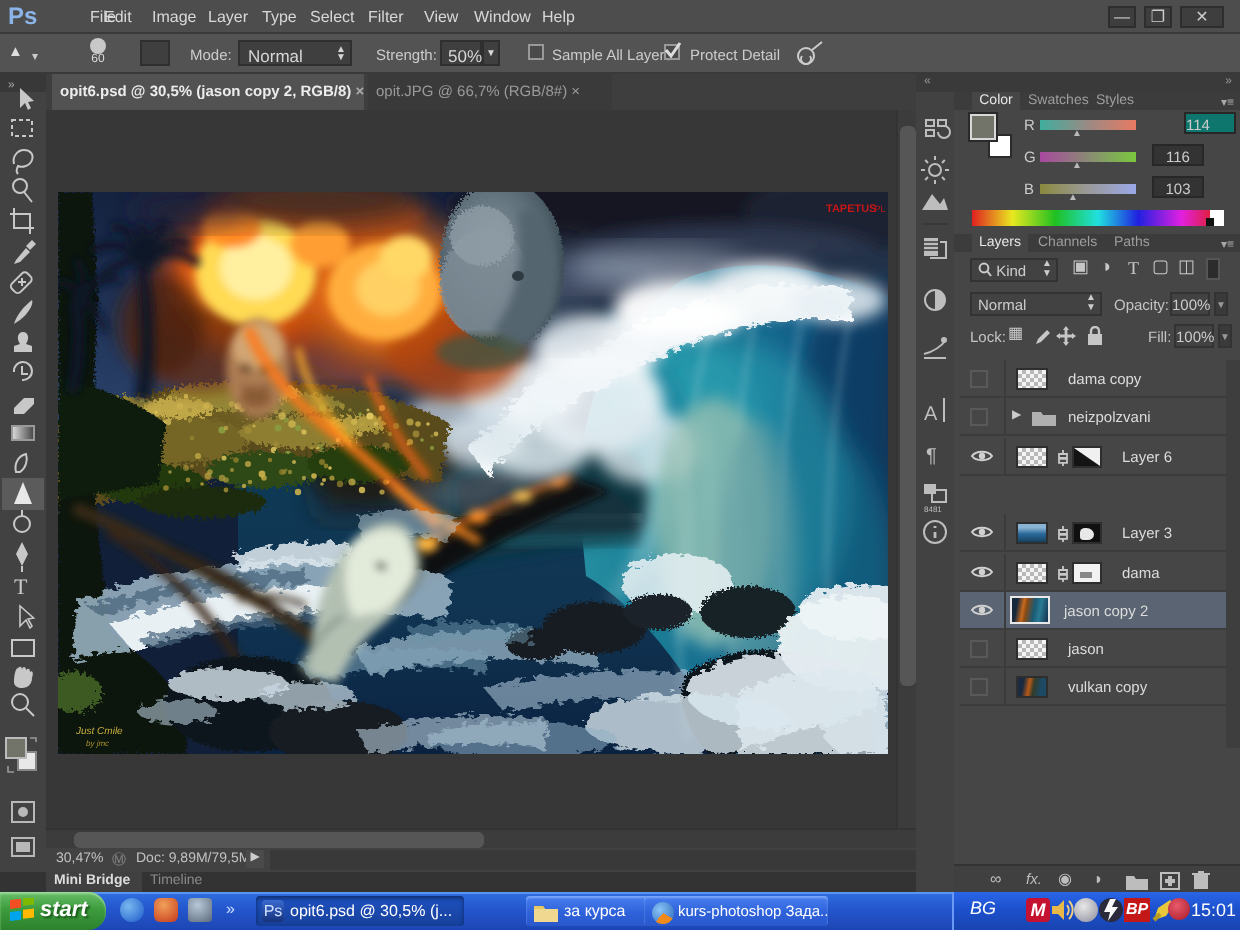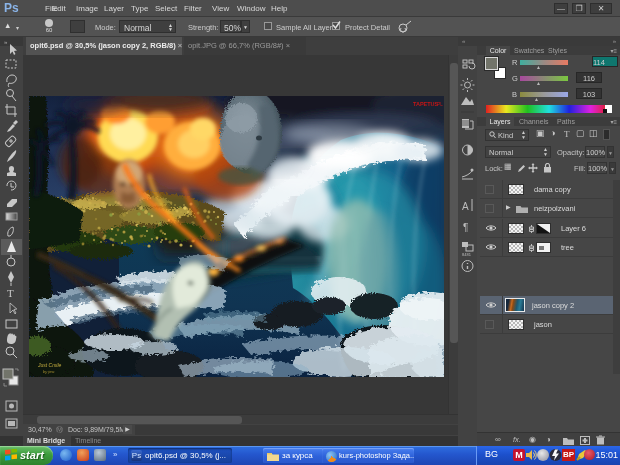--- a/index.html
+++ b/index.html
@@ -810,48 +810,69 @@
             <div style="position:absolute;left:28px;top:4px;width:16px;height:11px;background:linear-gradient(45deg,#b8b8b8 25%,transparent 25%,transparent 75%,#b8b8b8 75%),linear-gradient(45deg,#b8b8b8 25%,#f4f4f4 25%,#f4f4f4 75%,#b8b8b8 75%);background-size:4px 4px;background-position:0 0,2px 2px;background-color:#f4f4f4;border:1px solid #2e2e2e;"></div>
             <svg style="position:absolute;left:47px;top:5px;" width="9" height="10">
               <path d="M4.5,1 L4.5,3 M4.5,7 L4.5,9 M2.5,3 h4 v2 h-4 z M2.5,5.4 h4 v2 h-4 z" stroke="#c8c8c8" fill="none" stroke-width="0.9"></path>
             </svg>
             <div style="position:absolute;left:56px;top:4px;width:15px;height:11px;background:#141414;border:1px solid #2e2e2e;">
               <div style="position:absolute;right:0;top:0;width:0;height:0;border-right:13px solid #f0f0f0;border-bottom:9px solid transparent;"></div>
             </div>
             <span style="position:absolute;left:81px;top:5px;color:#dcdcdc;font-size:7.5px;">Layer 6</span>
             <div style="position:absolute;left:22px;top:0;width:1px;height:19px;background:#3c3c3c;"></div>
           </div>
-        <div style="position:absolute;left:0;top:57.9px;width:133px;height:19px;background:#464646;border-bottom:1px solid #3c3c3c;">
+        <div style="position:absolute;left:0;top:77.2px;width:133px;height:19px;background:#464646;border-bottom:1px solid #3c3c3c;">
+            <svg style="position:absolute;left:5px;top:5px;" width="12" height="8">
+              <path d="M1,4 C3,1.2 9,1.2 11,4 C9,6.8 3,6.8 1,4 Z" fill="none" stroke="#d0d0d0" stroke-width="1"></path>
+              <circle cx="6" cy="4" r="1.6" fill="#d0d0d0"></circle>
+            </svg>
+            <div style="position:absolute;left:28px;top:4px;width:16px;height:11px;background:linear-gradient(180deg,#8ab4d4 20%,#2a6a9a 55%,#16405e);border:1px solid #2e2e2e;"></div>
+            <svg style="position:absolute;left:47px;top:5px;" width="9" height="10">
+              <path d="M4.5,1 L4.5,3 M4.5,7 L4.5,9 M2.5,3 h4 v2 h-4 z M2.5,5.4 h4 v2 h-4 z" stroke="#c8c8c8" fill="none" stroke-width="0.9"></path>
+            </svg>
+            <div style="position:absolute;left:56px;top:4px;width:15px;height:11px;background:#101010;border:1px solid #2e2e2e;">
+              <div style="position:absolute;left:3px;top:2px;width:7px;height:6px;background:#e8e8e8;border-radius:40% 60% 50% 30%;"></div>
+            </div>
+            <span style="position:absolute;left:81px;top:5px;color:#dcdcdc;font-size:7.5px;">Layer 3</span>
+            <div style="position:absolute;left:22px;top:0;width:1px;height:19px;background:#3c3c3c;"></div>
+          </div>
+        <div style="position:absolute;left:0;top:96.5px;width:133px;height:19px;background:#464646;border-bottom:1px solid #3c3c3c;">
             <svg style="position:absolute;left:5px;top:5px;" width="12" height="8">
               <path d="M1,4 C3,1.2 9,1.2 11,4 C9,6.8 3,6.8 1,4 Z" fill="none" stroke="#d0d0d0" stroke-width="1"></path>
               <circle cx="6" cy="4" r="1.6" fill="#d0d0d0"></circle>
             </svg>
             <div style="position:absolute;left:28px;top:4px;width:16px;height:11px;background:linear-gradient(45deg,#b8b8b8 25%,transparent 25%,transparent 75%,#b8b8b8 75%),linear-gradient(45deg,#b8b8b8 25%,#f4f4f4 25%,#f4f4f4 75%,#b8b8b8 75%);background-size:4px 4px;background-position:0 0,2px 2px;background-color:#f4f4f4;border:1px solid #2e2e2e;"></div>
             <svg style="position:absolute;left:47px;top:5px;" width="9" height="10">
               <path d="M4.5,1 L4.5,3 M4.5,7 L4.5,9 M2.5,3 h4 v2 h-4 z M2.5,5.4 h4 v2 h-4 z" stroke="#c8c8c8" fill="none" stroke-width="0.9"></path>
             </svg>
             <div style="position:absolute;left:56px;top:4px;width:15px;height:11px;background:#f2f2f2;border:1px solid #2e2e2e;">
-              <div style="position:absolute;left:2px;top:3px;width:5px;height:4px;background:#777;"></div>
+              <div style="position:absolute;left:3px;top:4px;width:6px;height:3px;background:#888;"></div>
             </div>
-            <span style="position:absolute;left:81px;top:5px;color:#dcdcdc;font-size:7.5px;">tree</span>
+            <span style="position:absolute;left:81px;top:5px;color:#dcdcdc;font-size:7.5px;">dama</span>
             <div style="position:absolute;left:22px;top:0;width:1px;height:19px;background:#3c3c3c;"></div>
           </div>
         <div style="position:absolute;left:0;top:115.8px;width:133px;height:19px;background:#5a6472;border-bottom:1px solid #3c3c3c;">
             <svg style="position:absolute;left:5px;top:5px;" width="12" height="8">
               <path d="M1,4 C3,1.2 9,1.2 11,4 C9,6.8 3,6.8 1,4 Z" fill="none" stroke="#d0d0d0" stroke-width="1"></path>
               <circle cx="6" cy="4" r="1.6" fill="#d0d0d0"></circle>
             </svg>
             <div style="position:absolute;left:25px;top:2px;width:20px;height:14px;background:linear-gradient(100deg,#16283c 15%,#c86a1e 32%,#8a4a14 40%,#1a5a74 60%,#2a7a94 75%,#14324e);border:1px solid #e8e8e8;"></div>
             <span style="position:absolute;left:52px;top:5px;color:#dcdcdc;font-size:7.5px;">jason copy 2</span>
             <div style="position:absolute;left:22px;top:0;width:1px;height:19px;background:#3c3c3c;"></div>
           </div>
         <div style="position:absolute;left:0;top:135.1px;width:133px;height:19px;background:#464646;border-bottom:1px solid #3c3c3c;">
             <div style="position:absolute;left:28px;top:4px;width:16px;height:11px;background:linear-gradient(45deg,#b8b8b8 25%,transparent 25%,transparent 75%,#b8b8b8 75%),linear-gradient(45deg,#b8b8b8 25%,#f4f4f4 25%,#f4f4f4 75%,#b8b8b8 75%);background-size:4px 4px;background-position:0 0,2px 2px;background-color:#f4f4f4;border:1px solid #2e2e2e;"></div>
             <div style="position:absolute;left:5px;top:5px;width:9px;height:9px;border:1px solid #595959;"></div>
             <span style="position:absolute;left:54px;top:5px;color:#dcdcdc;font-size:7.5px;">jason</span>
+            <div style="position:absolute;left:22px;top:0;width:1px;height:19px;background:#3c3c3c;"></div>
+          </div>
+        <div style="position:absolute;left:0;top:154.4px;width:133px;height:19px;background:#464646;border-bottom:1px solid #3c3c3c;">
+            <div style="position:absolute;left:28px;top:4px;width:16px;height:11px;background:linear-gradient(100deg,#1a2a40 20%,#b85a18 40%,#343c2a 55%,#1c4a64 80%);border:1px solid #2e2e2e;"></div>
+            <div style="position:absolute;left:5px;top:5px;width:9px;height:9px;border:1px solid #595959;"></div>
+            <span style="position:absolute;left:54px;top:5px;color:#dcdcdc;font-size:7.5px;">vulkan copy</span>
             <div style="position:absolute;left:22px;top:0;width:1px;height:19px;background:#3c3c3c;"></div>
           </div>
       </div>
 
       <div style="position:absolute;left:136px;top:54px;width:7px;height:194px;background:#3e3e3e;"></div>
 
       <div style="position:absolute;left:0;top:306px;width:143px;height:14px;background:#404040;border-top:1px solid #333;color:#bdbdbd;font-size:8px;">
         <span style="position:absolute;left:18px;top:2px;">∞</span>
         <span style="position:absolute;left:36px;top:2px;font-style:italic;font-size:7.5px;">fx.</span>
         <span style="position:absolute;left:52px;top:2px;">◉</span>
@@ -901,21 +922,21 @@
           <path d="M0,2 L4.5,2 L5.5,3.5 L0,3.5 Z" fill="#e8c860"></path>
         </svg>
       <span style="position:absolute;left:19px;">за курса</span>
     </div>
     <div class="taskbtn" style="left:322px;width:92px;background:linear-gradient(#4a80f0,#2e62da 55%,#2a58cc);box-shadow:inset 0 1px 1px #7aa6f8;">
       <div style="position:absolute;left:4px;top:3px;width:11px;height:11px;border-radius:50%;background:radial-gradient(circle at 35% 35%,#8ac4f8,#2a66b8);"></div>
       <div style="position:absolute;left:4px;top:3px;width:11px;height:11px;border-radius:50%;background:conic-gradient(from 120deg,#f08a1a 0 100deg,transparent 0);"></div>
       <span style="position:absolute;left:17px;font-size:7.5px;">kurs-photoshop Зада...</span>
     </div>
 
-    <div style="position:absolute;left:476px;top:0;width:144px;height:19px;background:linear-gradient(#2a66e8,#1c50cc 45%,#1844b0);border-left:1px solid #6a9af4;">
+    <div style="position:absolute;left:476px;top:0;width:144px;height:19px;background:linear-gradient(#2a66e8,#1c50cc 45%,#1844b0);border-left:1px solid #6a9af4;font-style:italic;">
       <span style="position:absolute;left:8px;top:3px;color:#fff;font-size:9px;">BG</span>
 
       <div style="position:absolute;left:36px;top:3px;width:12px;height:12px;background:#c41230;border-radius:2px;color:#fff;font-size:9px;font-weight:bold;text-align:center;line-height:12px;">M</div>
       <svg style="position:absolute;left:48px;top:3px;" width="12" height="12">
           <path d="M1,4 L4,4 L7,1 L7,11 L4,8 L1,8 Z" fill="#e8b84a"></path>
           <path d="M8.5,3.5 A4,4 0 0 1 8.5,8.5 M9.5,1.5 A6.5,6.5 0 0 1 9.5,10.5" stroke="#f0d080" fill="none"></path>
         </svg>
       <div style="position:absolute;left:60px;top:3px;width:12px;height:12px;border-radius:50%;background:radial-gradient(circle at 40% 35%,#e8e8e8,#8a8a9a);"></div>
       <svg style="position:absolute;left:72px;top:2px;" width="13" height="14">
           <circle cx="6.5" cy="7" r="6" fill="#2a2a3a"></circle>

